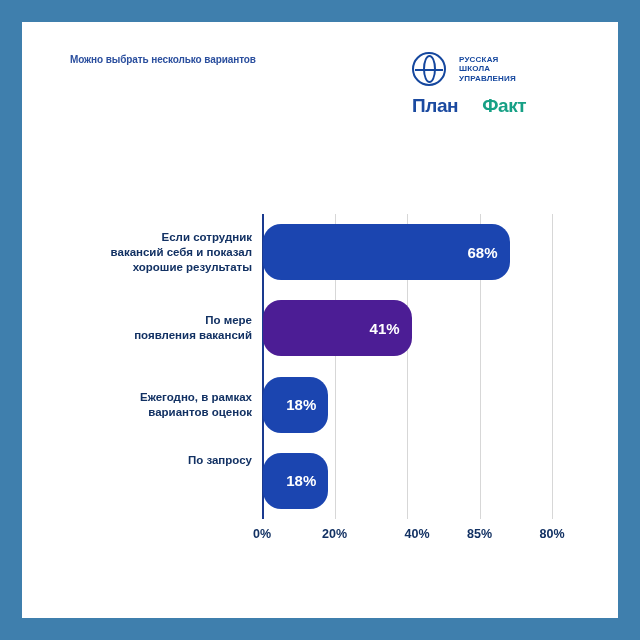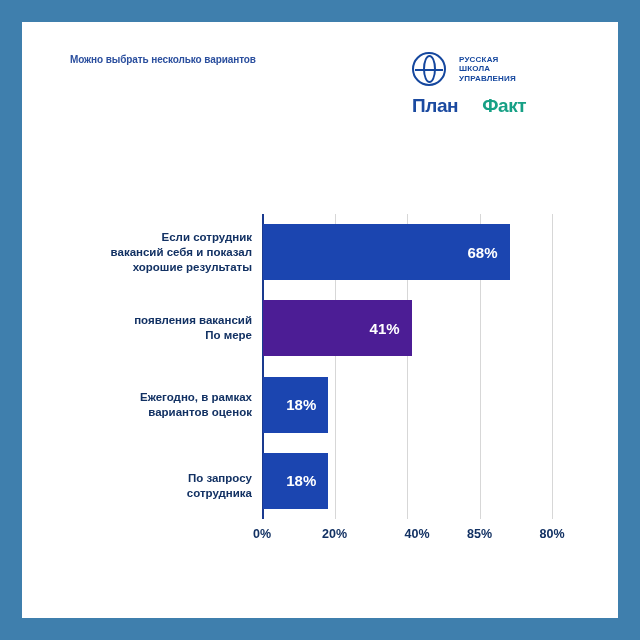--- a/index.html
+++ b/index.html
@@ -138,20 +138,21 @@
     background: #1a3a8f;
     left: 0;
   }
   .bar {
     position: absolute;
     background: #1b45b0;
     height: 56px;
     display: flex;
     align-items: center;
     justify-content: flex-end;
+    border-radius: 18px;
   }
   .bar .val {
     color: #ffffff;
     font-size: 15px;
     font-weight: bold;
     margin-right: 12px;
   }
   .cat-label {
     position: absolute;
     right: 0;
@@ -211,30 +212,29 @@
     </div>
 
     <div class="chart">
       <div class="cat-wrap" id="cat-wrap">
           <div class="cat-label" style="top: 15.625px;">
             <div>Если сотрудник</div>
             <div>вакансий себя и показал</div>
             <div>хорошие результаты</div>
           </div>
           <div class="cat-label" style="top: 99.375px;">
+            <div>По мере</div>
             <div>появления вакансий</div>
-            <div>По мере</div>
           </div>
           <div class="cat-label" style="top: 175.625px;">
             <div>Ежегодно, в рамках</div>
             <div>вариантов оценок</div>
           </div>
-          <div class="cat-label" style="top: 257px; text-align: right;">
+          <div class="cat-label" style="top: 239px; text-align: right;">
             <div>По запросу</div>
-            <div>сотрудника</div>
           </div>
         </div>
       <div class="plot" id="plot">
         <div class="axisline"></div>
       <div class="gridline" style="left: 72.5px;"></div>
           <div class="gridline" style="left: 145px;"></div>
           <div class="gridline" style="left: 217.5px;"></div>
           <div class="gridline" style="left: 290px;"></div>
           <div class="bar" style="width: 246.5px; left: 1px; top: 10.125px; background: rgb(27, 69, 176);">
             <span class="val">68%</span>

